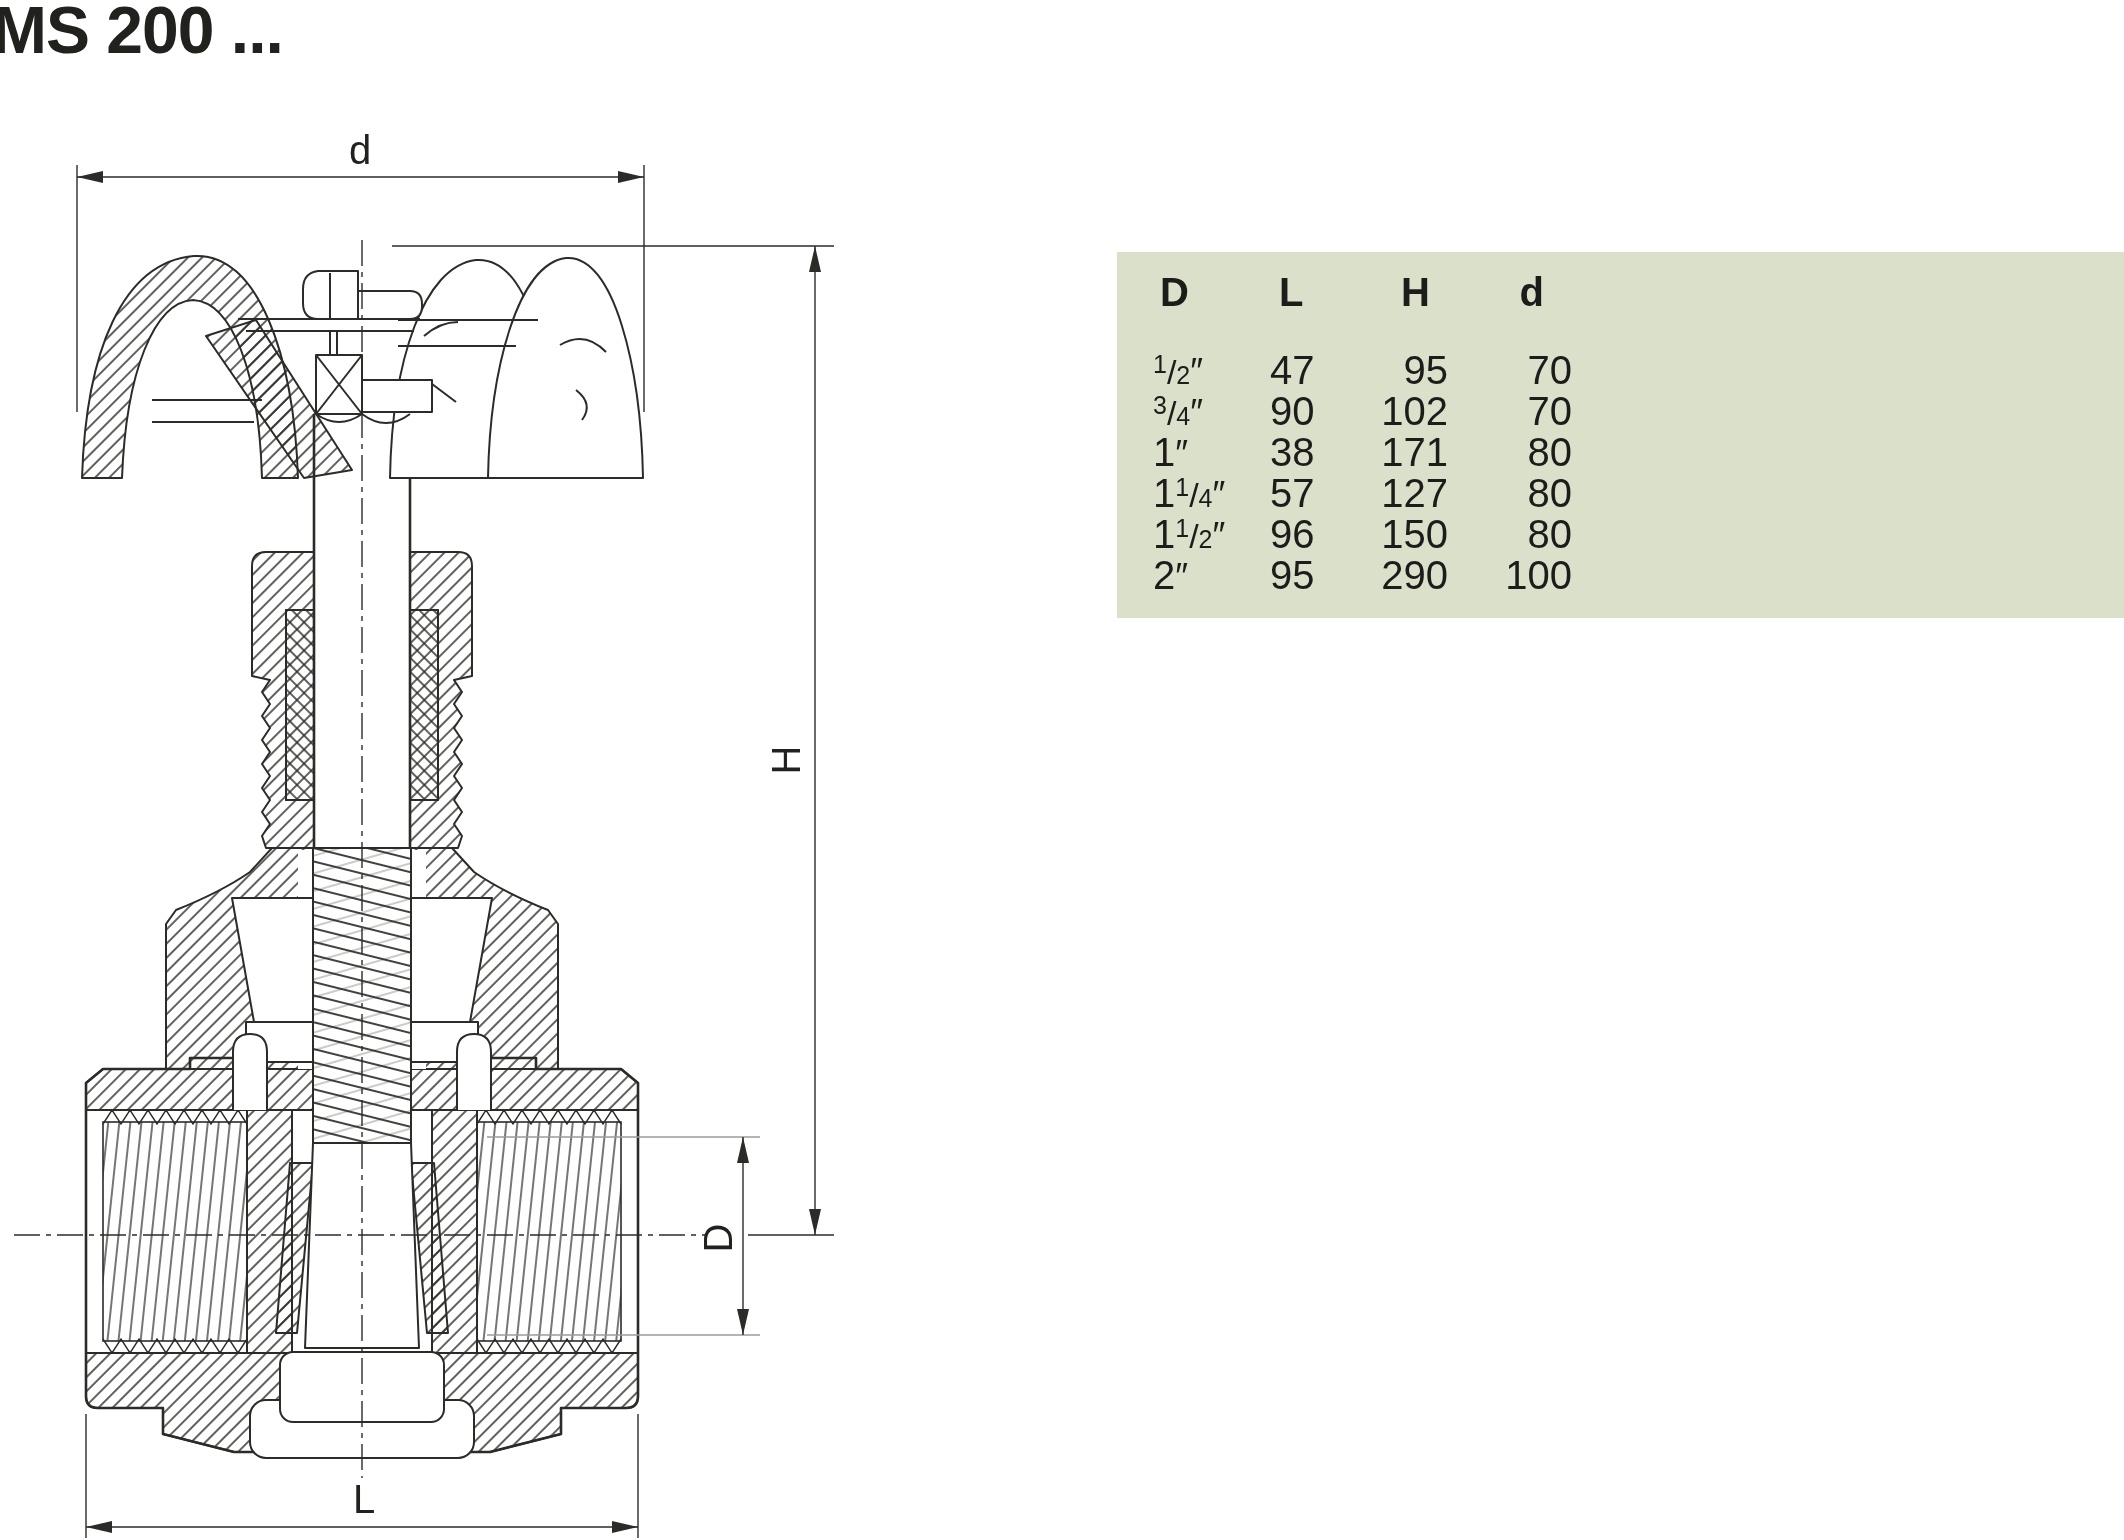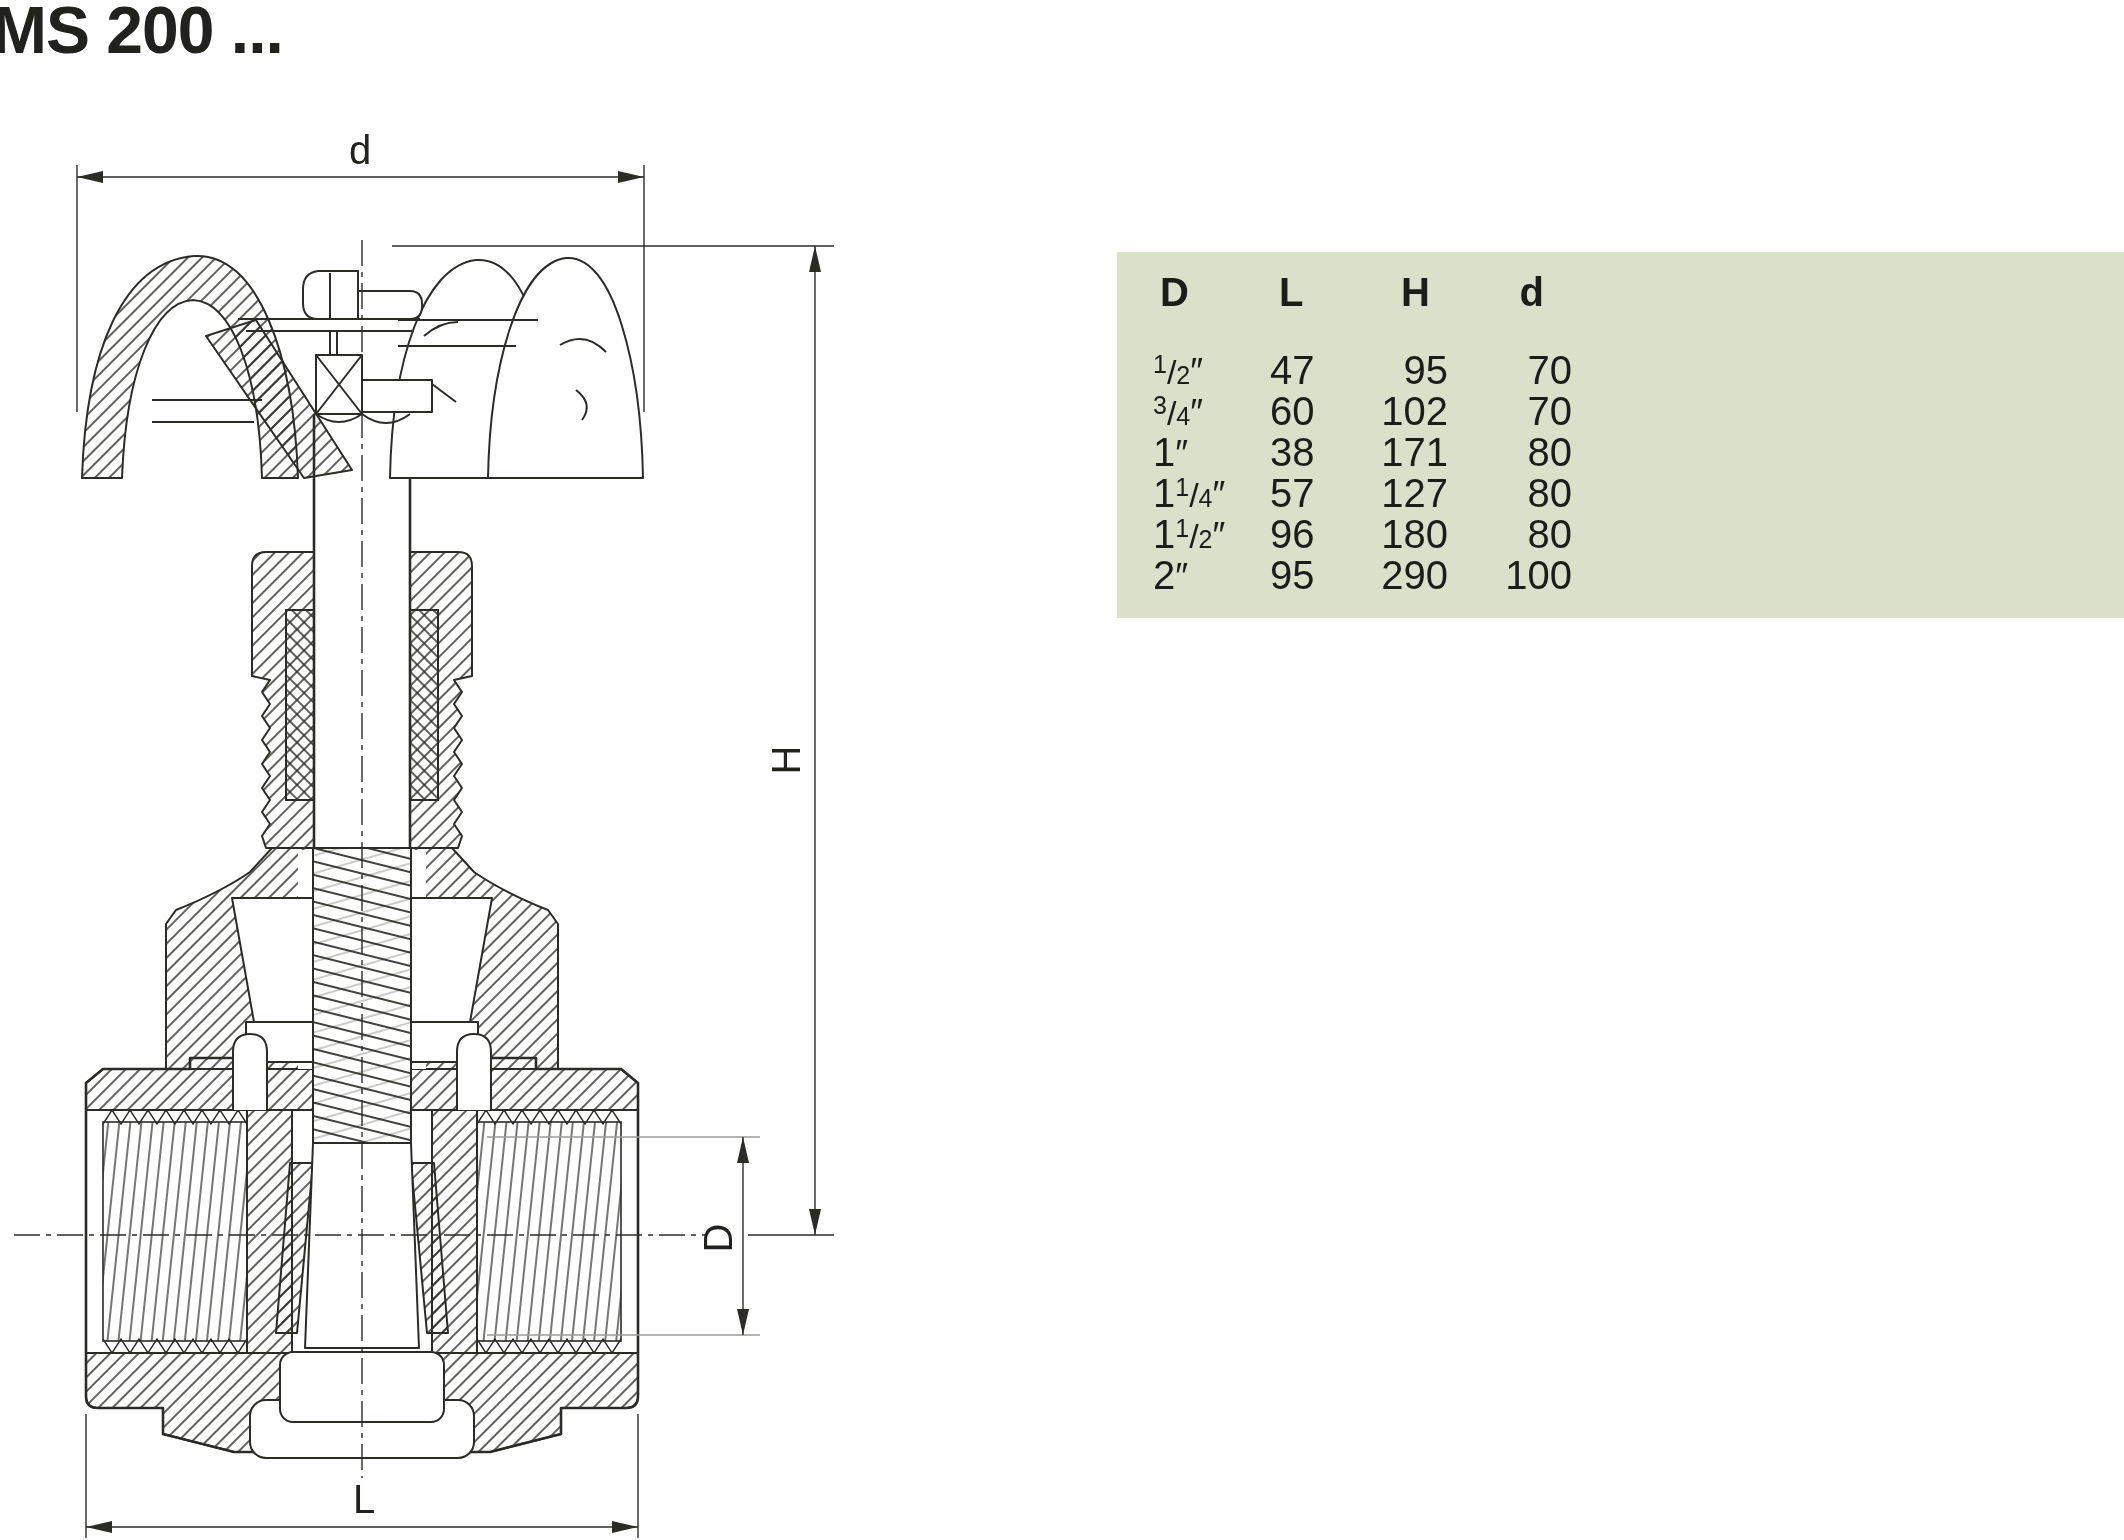--- a/index.html
+++ b/index.html
@@ -214,40 +214,40 @@
     </div>
 
     <div class="trow">
       <span class="c-D"><span></span><span class="frac-num">1</span><span class="frac-sep">/</span><span class="frac-den">2</span><span class="quote">″</span></span>
       <span class="c-L">47</span>
       <span class="c-H">95</span>
       <span class="c-d">70</span>
     </div>
     <div class="trow">
       <span class="c-D"><span></span><span class="frac-num">3</span><span class="frac-sep">/</span><span class="frac-den">4</span><span class="quote">″</span></span>
-      <span class="c-L">60</span>
+      <span class="c-L">90</span>
       <span class="c-H">102</span>
       <span class="c-d">70</span>
     </div>
     <div class="trow">
       <span class="c-D"><span>1</span><span class="frac-num"></span><span class="frac-sep"></span><span class="frac-den"></span><span class="quote">″</span></span>
       <span class="c-L">38</span>
       <span class="c-H">171</span>
       <span class="c-d">80</span>
     </div>
     <div class="trow">
       <span class="c-D"><span>1</span><span class="frac-num">1</span><span class="frac-sep">/</span><span class="frac-den">4</span><span class="quote">″</span></span>
       <span class="c-L">57</span>
       <span class="c-H">127</span>
       <span class="c-d">80</span>
     </div>
     <div class="trow">
       <span class="c-D"><span>1</span><span class="frac-num">1</span><span class="frac-sep">/</span><span class="frac-den">2</span><span class="quote">″</span></span>
       <span class="c-L">96</span>
-      <span class="c-H">180</span>
+      <span class="c-H">150</span>
       <span class="c-d">80</span>
     </div>
     <div class="trow">
       <span class="c-D"><span>2</span><span class="frac-num"></span><span class="frac-sep"></span><span class="frac-den"></span><span class="quote">″</span></span>
       <span class="c-L">95</span>
       <span class="c-H">290</span>
       <span class="c-d">100</span>
     </div>
   </div>
 </div>

